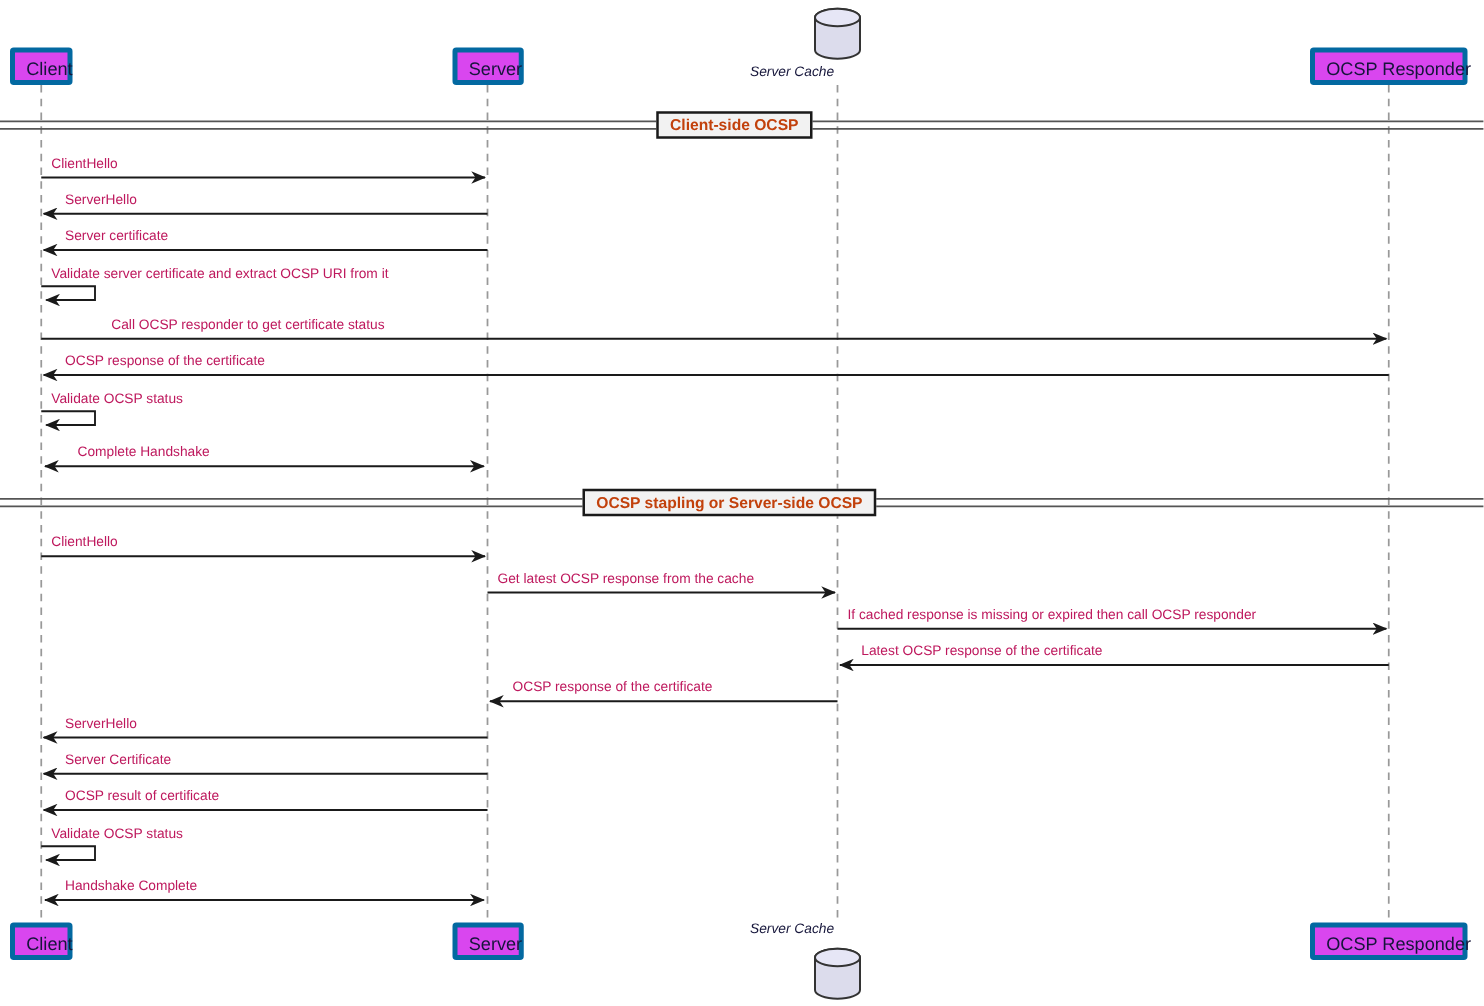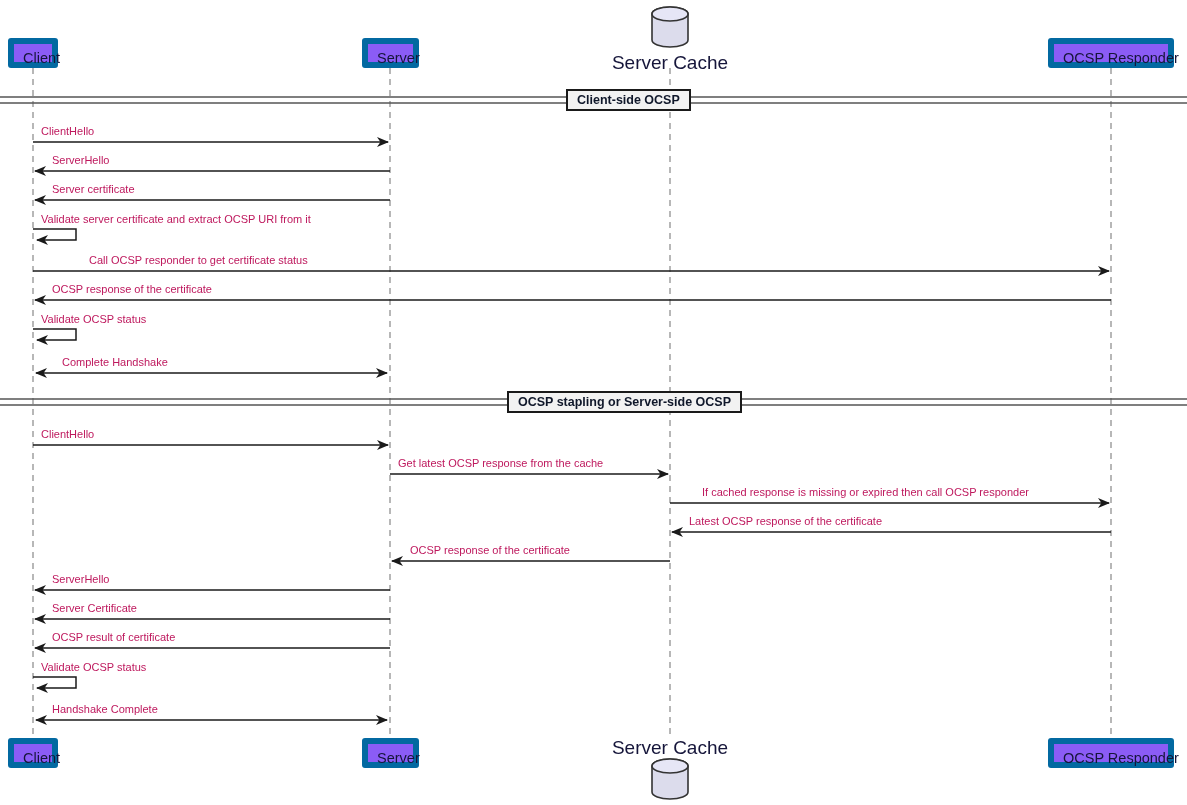--- a/index.html
+++ b/index.html
@@ -22,59 +22,59 @@
     position: absolute;
     left: 0;
     top: 0;
     width: 1187px;
     height: 805px;
     pointer-events: none;
   }
   .participant-box {
     position: absolute;
     box-sizing: border-box;
-    background: #8b5cf6;
-    border: 6px solid #0369a1;
+    background: #d946ef;
+    border: 4px solid #0369a1;
     border-radius: 3px;
     height: 30px;
     line-height: 28px;
     text-align: center;
     font-size: 14.5px;
     color: #15153a;
     white-space: nowrap;
     padding: 0 9px;
     box-shadow: 0 0 0 0 rgba(0,0,0,0);
   }
   .db-label {
     position: absolute;
-    font-size: 19px;
+    font-size: 11px;
     color: #15153a;
     white-space: nowrap;
-    text-align: center;
+    text-align: left;
+    font-style: italic;
   }
   .msg-label {
     position: absolute;
     font-size: 11px;
     color: #be185d;
     white-space: nowrap;
   }
   .divider-label {
     position: absolute;
     box-sizing: border-box;
     background: #f2f2f2;
     border: 2px solid #1a1a1a;
     height: 22px;
     line-height: 18px;
     text-align: center;
     font-size: 12.5px;
     font-weight: bold;
-    color: #0f172a;
+    color: #c2410c;
     white-space: nowrap;
     padding: 0 9px;
-    margin-left: 41px;
   }
 </style>
 </head>
 <body>
 
 <div id="diagram">
 
   <svg class="layer" viewBox="0 0 1187 805">
     <defs>
       <marker id="arrowEnd" markerWidth="12" markerHeight="10" refX="11" refY="5" orient="auto" markerUnits="userSpaceOnUse">
@@ -147,21 +147,21 @@
   <div class="msg-label" style="left:41px;  top:125px;">ClientHello</div>
   <div class="msg-label" style="left:52px;  top:154px;">ServerHello</div>
   <div class="msg-label" style="left:52px;  top:183px;">Server certificate</div>
   <div class="msg-label" style="left:41px;  top:213px;">Validate server certificate and extract OCSP URI from it</div>
   <div class="msg-label" style="left:41px;  top:254px;margin-left:48px;">Call OCSP responder to get certificate status</div>
   <div class="msg-label" style="left:52px;  top:283px;">OCSP response of the certificate</div>
   <div class="msg-label" style="left:41px;  top:313px;">Validate OCSP status</div>
   <div class="msg-label" style="left:52px;  top:356px;margin-left:10px;">Complete Handshake</div>
   <div class="msg-label" style="left:41px;  top:428px;">ClientHello</div>
   <div class="msg-label" style="left:398px; top:457px;">Get latest OCSP response from the cache</div>
-  <div class="msg-label" style="left:678px; top:486px;margin-left:24px;">If cached response is missing or expired then call OCSP responder</div>
+  <div class="msg-label" style="left:678px; top:486px;">If cached response is missing or expired then call OCSP responder</div>
   <div class="msg-label" style="left:689px; top:515px;">Latest OCSP response of the certificate</div>
   <div class="msg-label" style="left:410px; top:544px;">OCSP response of the certificate</div>
   <div class="msg-label" style="left:52px;  top:573px;">ServerHello</div>
   <div class="msg-label" style="left:52px;  top:602px;">Server Certificate</div>
   <div class="msg-label" style="left:52px;  top:631px;">OCSP result of certificate</div>
   <div class="msg-label" style="left:41px;  top:661px;">Validate OCSP status</div>
   <div class="msg-label" style="left:52px;  top:703px;">Handshake Complete</div>
 
 </div>
 

